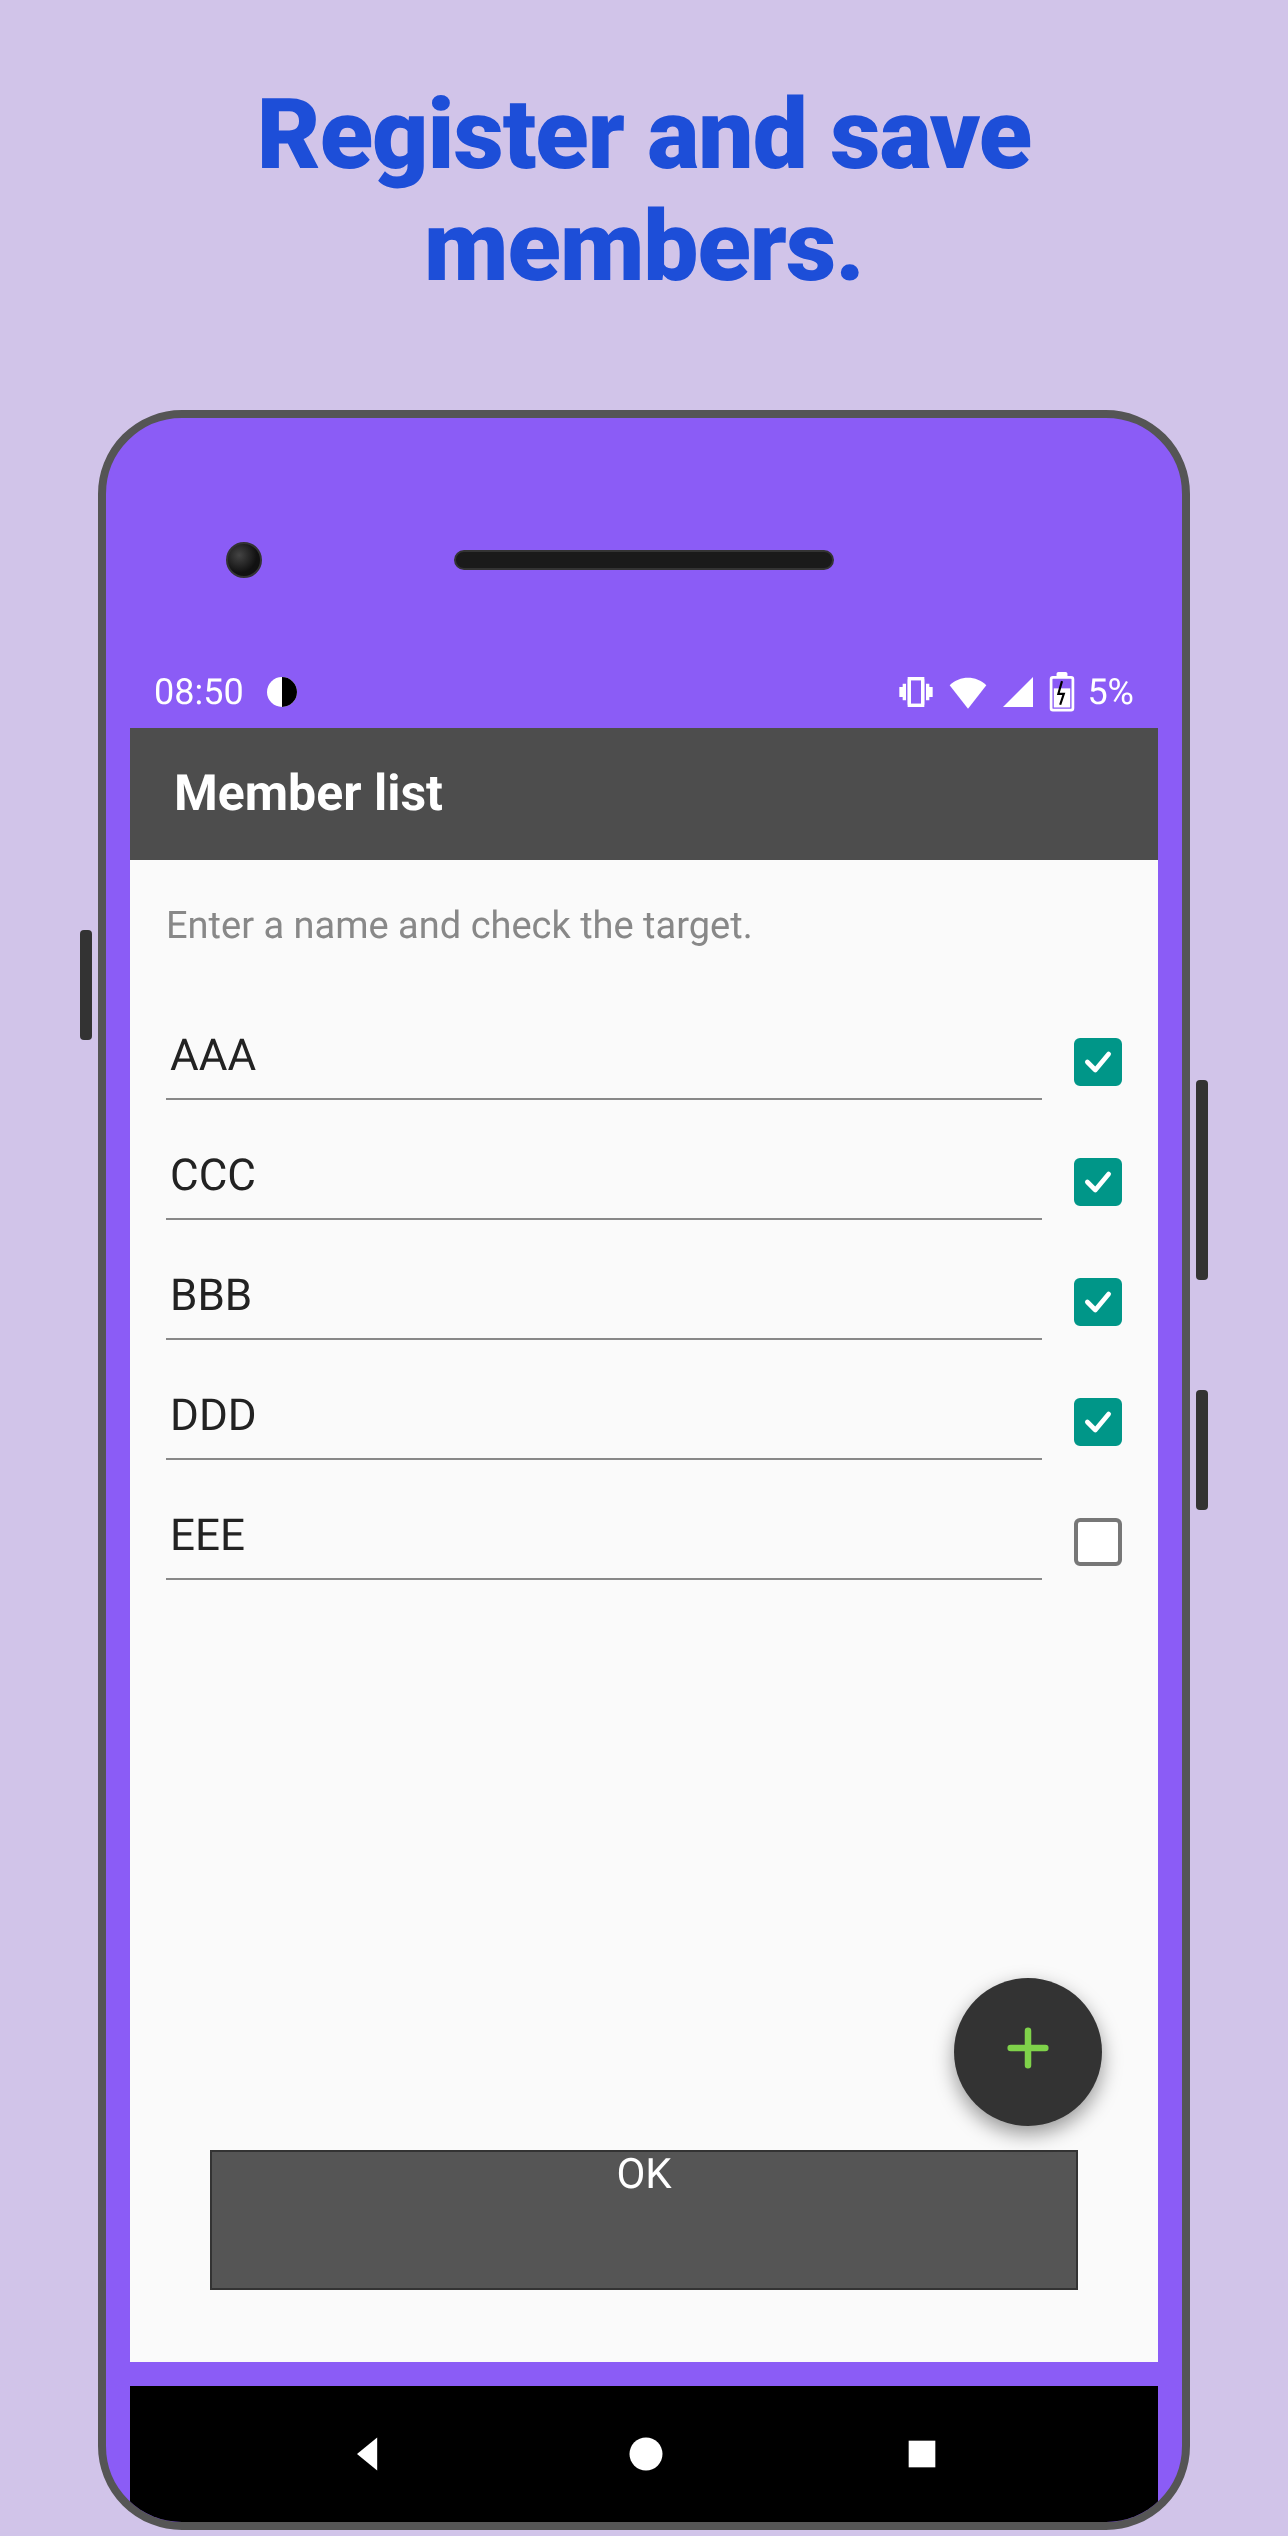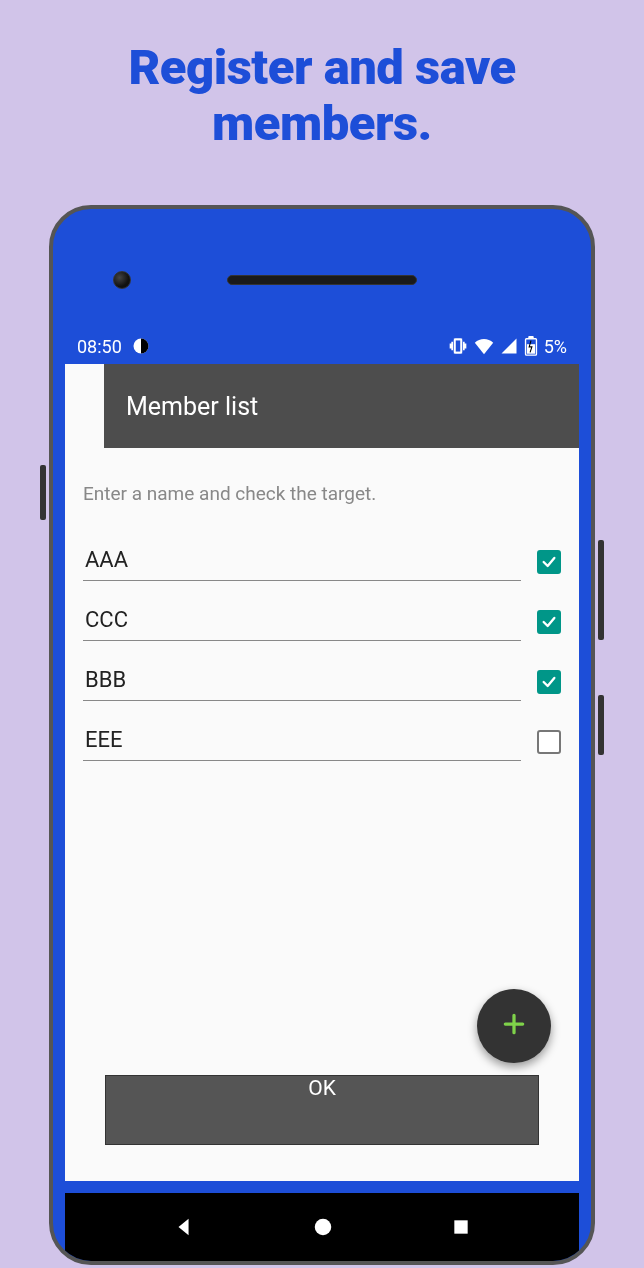--- a/index.html
+++ b/index.html
@@ -22,21 +22,21 @@
   }
   .phone-wrap {
     position: absolute;
     left: 50%;
     transform: translateX(-50%);
     top: 205px;
   }
   .phone {
     width: 546px;
     height: 1060px;
-    background: #1d4ed8;
+    background: #8b5cf6;
     border-radius: 42px;
     border: 4px solid #555;
     position: relative;
     overflow: hidden;
   }
   .side-btn {
     position: absolute;
     background: #333;
     width: 6px;
     border-radius: 2px;
@@ -87,32 +87,31 @@
     left: 12px;
     right: 12px;
     bottom: 80px;
     background: #fafafa;
     display: flex;
     flex-direction: column;
   }
   .appbar {
     background: #4d4d4d;
     color: #fff;
-    height: 84px;
+    height: 66px;
     display: flex;
     align-items: center;
     padding: 0 22px;
     font-size: 25px;
-    font-weight: 400;
-    margin-left: 39px;
+    font-weight: 700;
   }
   .hint {
     color: #888;
     font-size: 19px;
-    padding: 34px 18px 6px;
+    padding: 21px 18px 6px;
   }
   .list {
     flex: 1;
     padding: 10px 18px 16px;
     position: relative;
   }
   .row {
     display: flex;
     align-items: center;
     gap: 16px;
@@ -269,20 +268,28 @@
           </div>
           <div class="row">
             <input class="name-input" value="BBB" style="">
             <div class="chk checked">
               <svg width="16" height="16" viewBox="0 0 24 24">
                 <path d="M4 12 L10 18 L20 6" stroke="#fff" stroke-width="3.5" fill="none" stroke-linecap="round" stroke-linejoin="round"></path>
               </svg>
             </div>
           </div>
           <div class="row">
+            <input class="name-input" value="DDD" style="">
+            <div class="chk checked">
+              <svg width="16" height="16" viewBox="0 0 24 24">
+                <path d="M4 12 L10 18 L20 6" stroke="#fff" stroke-width="3.5" fill="none" stroke-linecap="round" stroke-linejoin="round"></path>
+              </svg>
+            </div>
+          </div>
+          <div class="row">
             <input class="name-input" value="EEE" style="">
             <div class="chk"></div>
           </div>
         </div>
 
       <div class="fab">
         <span>
           <svg width="26" height="26" viewBox="0 0 24 24">
               <path d="M12 4v16M4 12h16" stroke="#7fd24a" stroke-width="3" stroke-linecap="round"></path>
             </svg>

